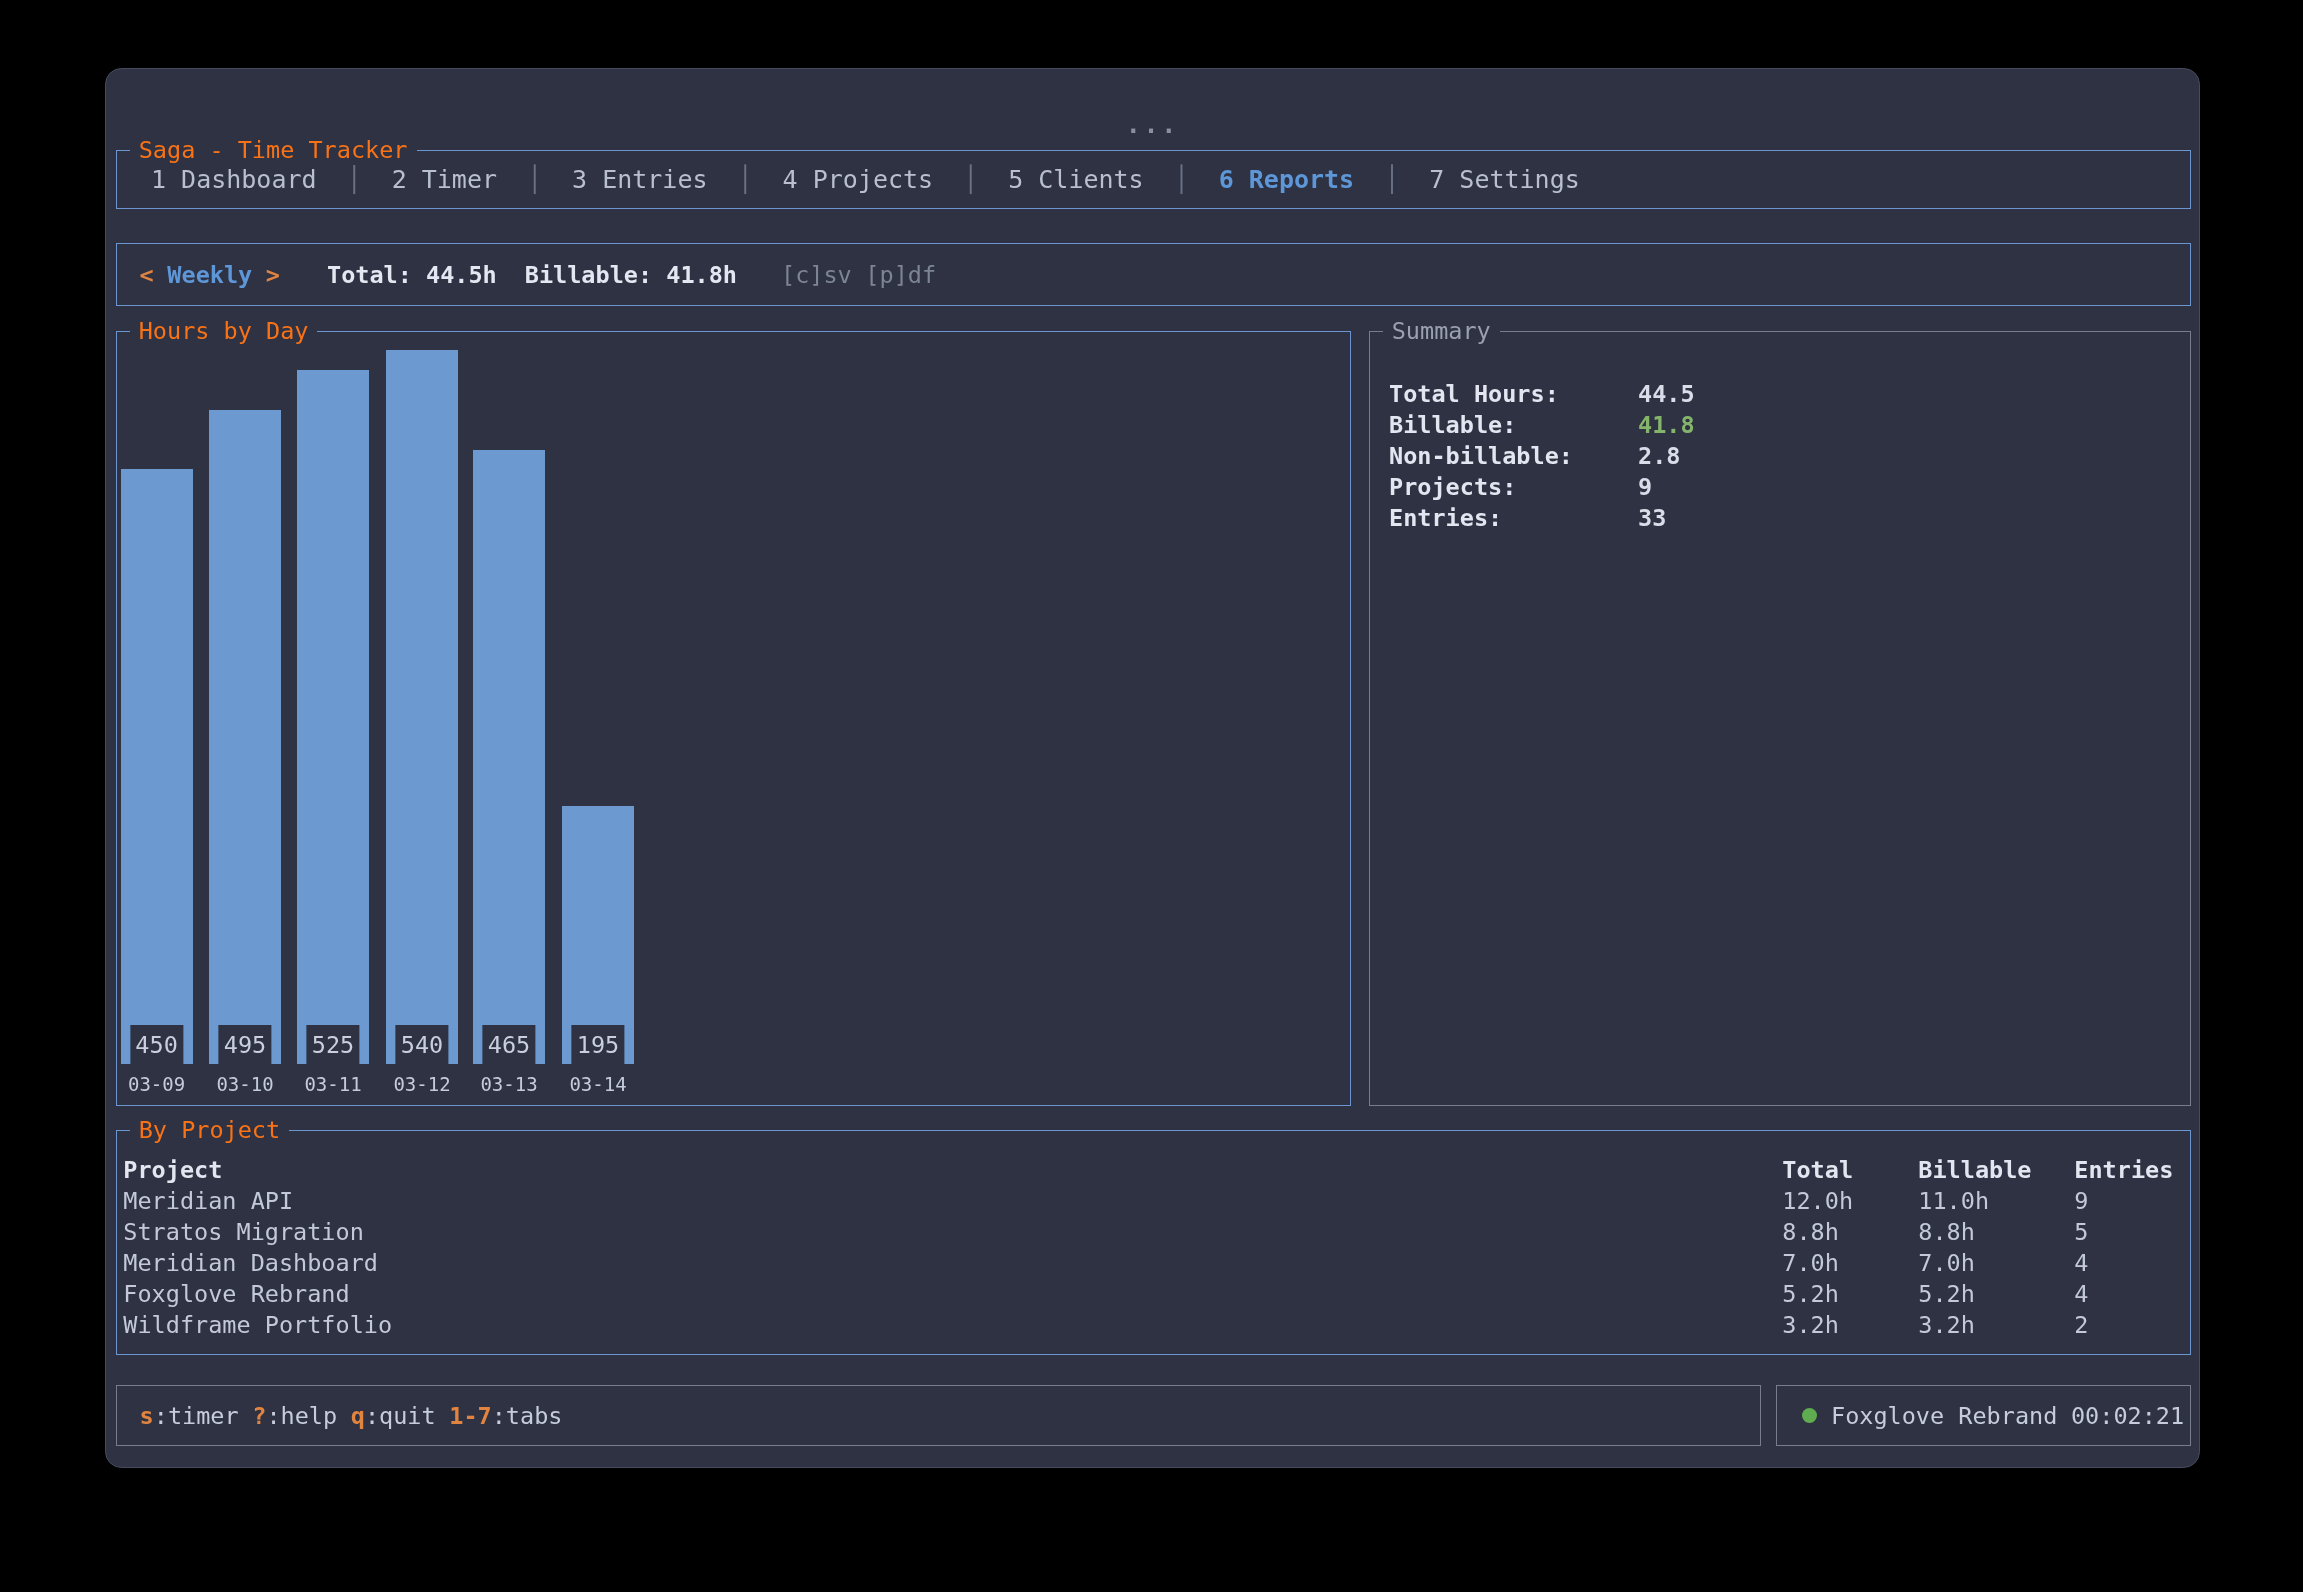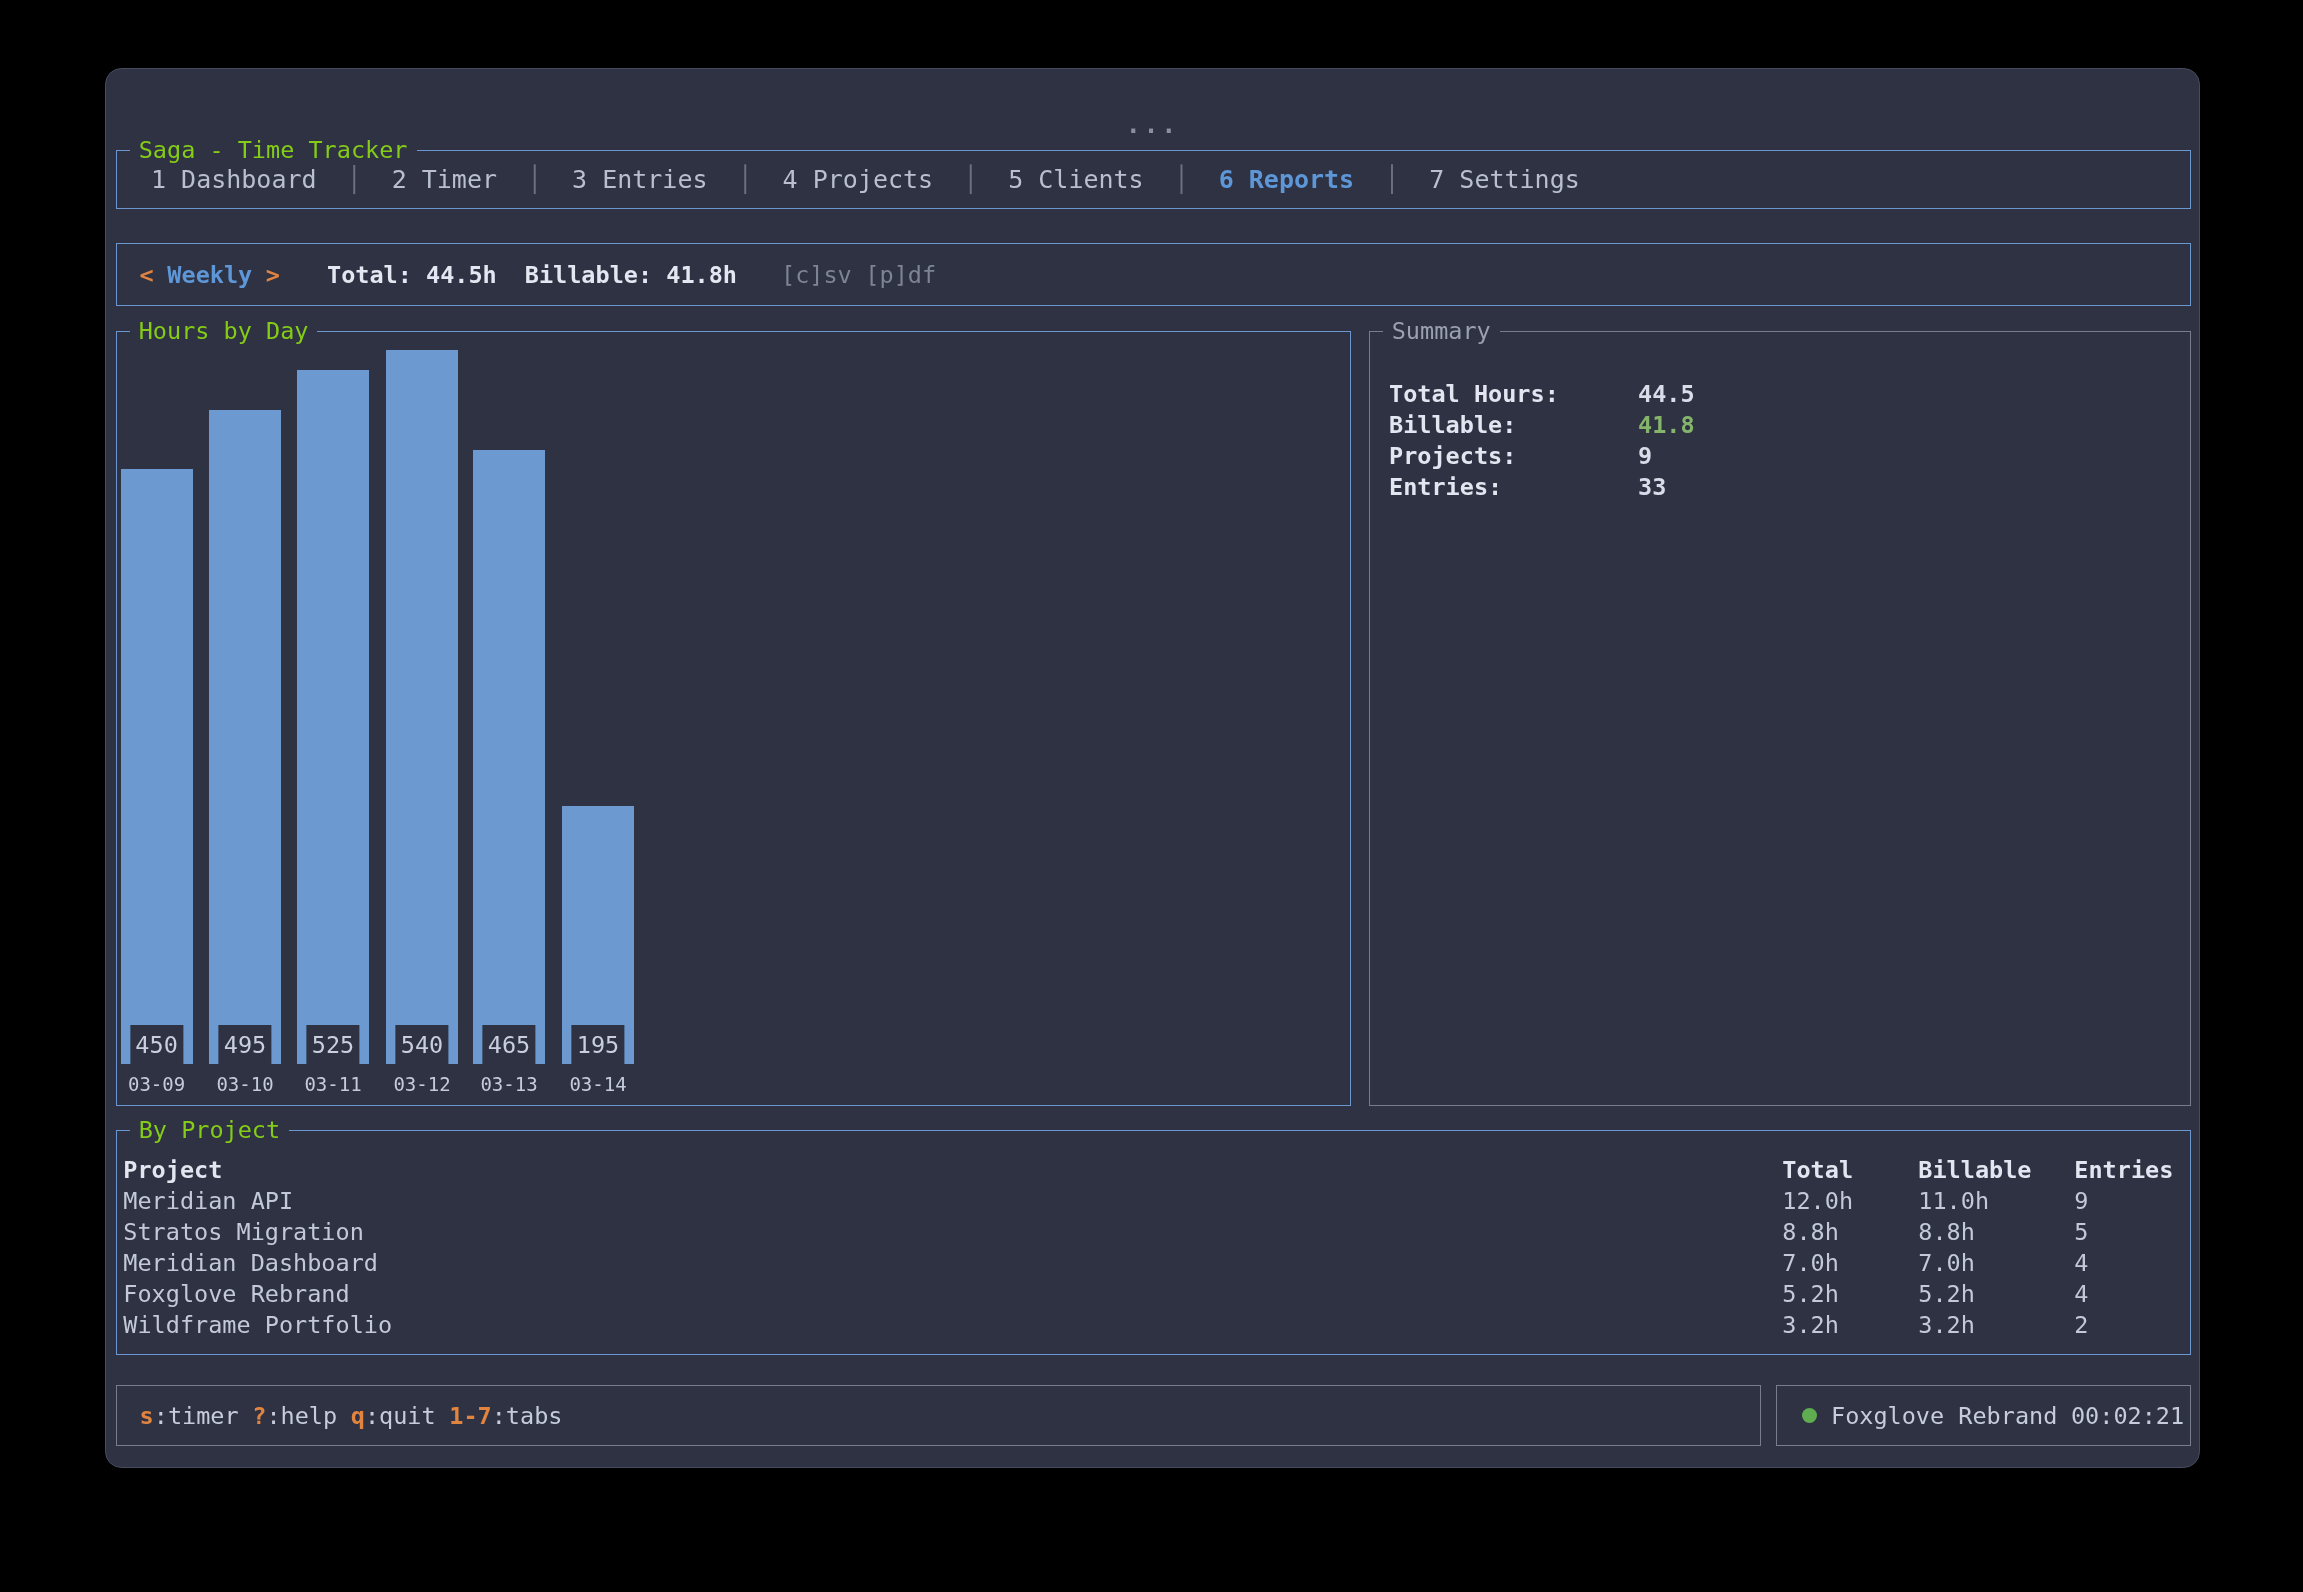--- a/index.html
+++ b/index.html
@@ -18,21 +18,21 @@
   .wtitle{margin-left:12.7px;color:#dfe3ed;font-weight:700;font-size:25px;
           font-family:"Liberation Sans", sans-serif;letter-spacing:0.5px;}
   .ellipsis{position:absolute;top:49px;left:0;width:100%;text-align:center;color:#8a90a1;
             font-size:25px;font-weight:700;letter-spacing:2.7px;line-height:25px;}
   
   .panel{position:absolute;border:1.8px solid;box-sizing:border-box;}
   .panel.blue{border-color:#6b96cf;}
   .panel.gray{border-color:#777d8e;}
   .legend{position:absolute;top:-15.4px;left:12.7px;background:#2e3243;padding:0 9px;
           font-size:23.5px;line-height:29px;white-space:nowrap;}
-  .blue-text{color:#84cc16;text-align:center;}
+  .blue-text{color:#f97316;text-align:center;}
   .gray-text{color:#9aa0b0;}
   
   .tabs-panel{left:10px;top:81px;width:2075px;height:59px;}
   .tab-bar{display:flex;align-items:center;height:100%;padding-left:34px;font-size:25px;}
   .tab{color:#b9bfcf;white-space:pre;}
   .tab.active{color:#5e97d8;font-weight:700;}
   .tab-sep{color:#6a7183;margin:0 30px;}
   
   .toolbar-panel{left:10px;top:174px;width:2075px;height:63px;display:flex;align-items:center;
                  padding-left:22.6px;font-size:23.5px;box-sizing:border-box;}
@@ -139,20 +139,21 @@
           </div>
           <div class="bar-date" style="left: 445px;">03-14</div>
         </div>
     </div>
 
     <div class="panel gray summary-panel">
       <span class="legend gray-text">Summary</span>
       <div class="summary-body">
           <div class="sum-row"><span class="sum-label">Total Hours:</span><span class="sum-value">44.5</span></div>
           <div class="sum-row"><span class="sum-label">Billable:</span><span class="sum-value green">41.8</span></div>
+          <div class="sum-row"><span class="sum-label">Non-billable:</span><span class="sum-value">2.8</span></div>
           <div class="sum-row"><span class="sum-label">Projects:</span><span class="sum-value">9</span></div>
           <div class="sum-row"><span class="sum-label">Entries:</span><span class="sum-value">33</span></div>
         </div>
     </div>
 
     <div class="panel blue project-panel">
       <span class="legend blue-text">By Project</span>
       <div class="ptable">
         <div class="prow phead">
           <span>Project</span>

